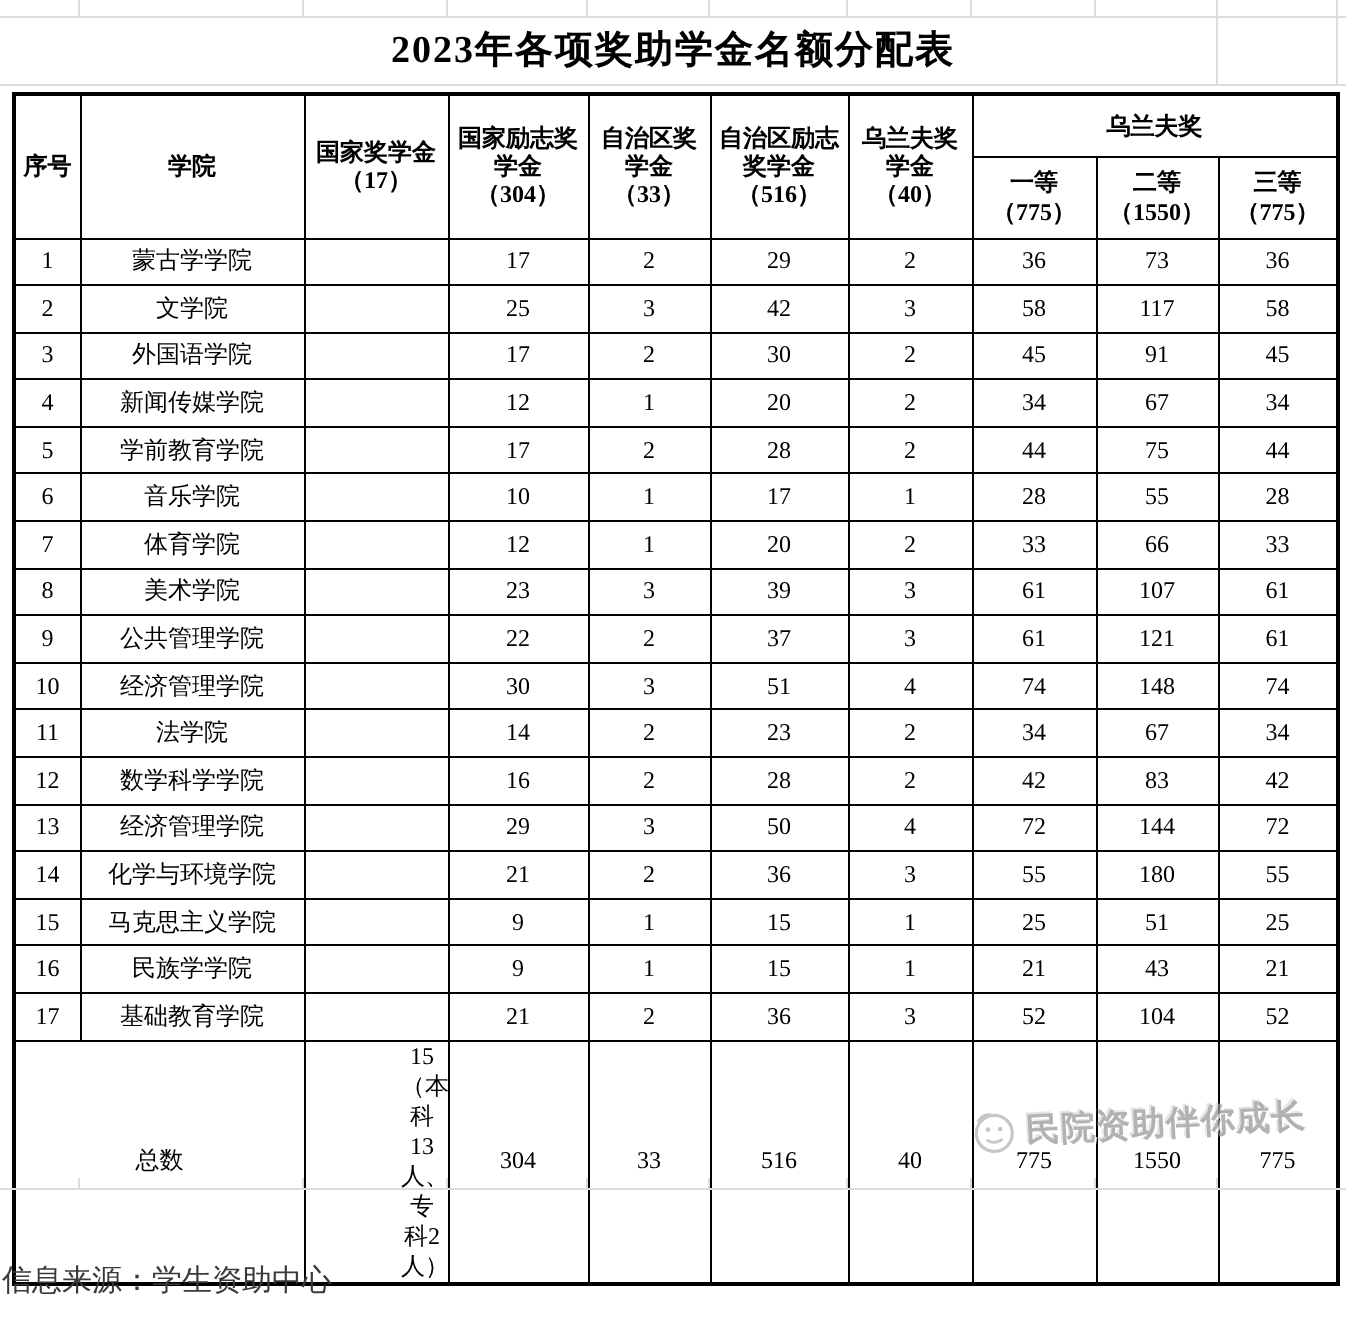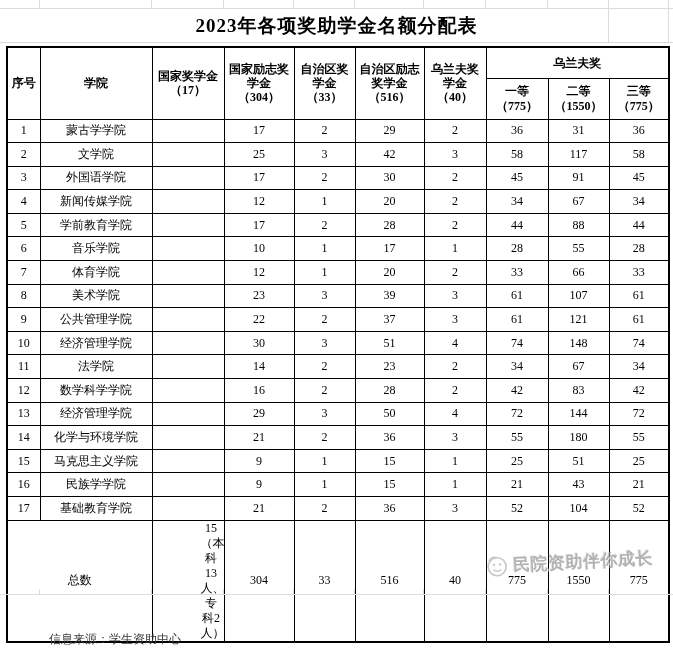--- a/index.html
+++ b/index.html
@@ -33,22 +33,22 @@
     position:absolute;left:483px;top:548px;display:flex;align-items:center;gap:2px;
     transform:rotate(-3deg);pointer-events:none;
   }
   .watermark-text{
     font-size:17px;font-weight:bold;letter-spacing:0.5px;color:#999999;opacity:0.75;
     text-shadow:1px 1px 0 #ffffff,-1px -1px 0 rgba(120,120,120,0.25);
     font-family:"Liberation Serif","DejaVu Serif",serif;white-space:nowrap;
   }
   .watermark svg{opacity:0.55;}
   .caption{
-    position:absolute;left:1px;top:631px;font-size:12px;color:#3a3a3a;
-    font-family:Liberation Sans, sans-serif;white-space:nowrap;margin-left:48px;
+    position:absolute;left:1px;top:631px;font-size:15px;color:#3a3a3a;
+    font-family:Liberation Sans, sans-serif;white-space:nowrap;
   }
 </style>
 </head>
 <body>
 
 <div class="title">2023年各项奖助学金名额分配表</div>
 
 <table class="alloc">
   <colgroup>
     <col style="width:33px">
@@ -94,21 +94,21 @@
   <tbody>
       <tr>
         <td>1</td>
         <td>蒙古学学院</td>
         <td></td>
         <td>17</td>
         <td>2</td>
         <td>29</td>
         <td>2</td>
         <td>36</td>
-        <td>31</td>
+        <td>73</td>
         <td>36</td>
       </tr>
       <tr>
         <td>2</td>
         <td>文学院</td>
         <td></td>
         <td>25</td>
         <td>3</td>
         <td>42</td>
         <td>3</td>
@@ -142,21 +142,21 @@
       </tr>
       <tr>
         <td>5</td>
         <td>学前教育学院</td>
         <td></td>
         <td>17</td>
         <td>2</td>
         <td>28</td>
         <td>2</td>
         <td>44</td>
-        <td>88</td>
+        <td>75</td>
         <td>44</td>
       </tr>
       <tr>
         <td>6</td>
         <td>音乐学院</td>
         <td></td>
         <td>10</td>
         <td>1</td>
         <td>17</td>
         <td>1</td>

